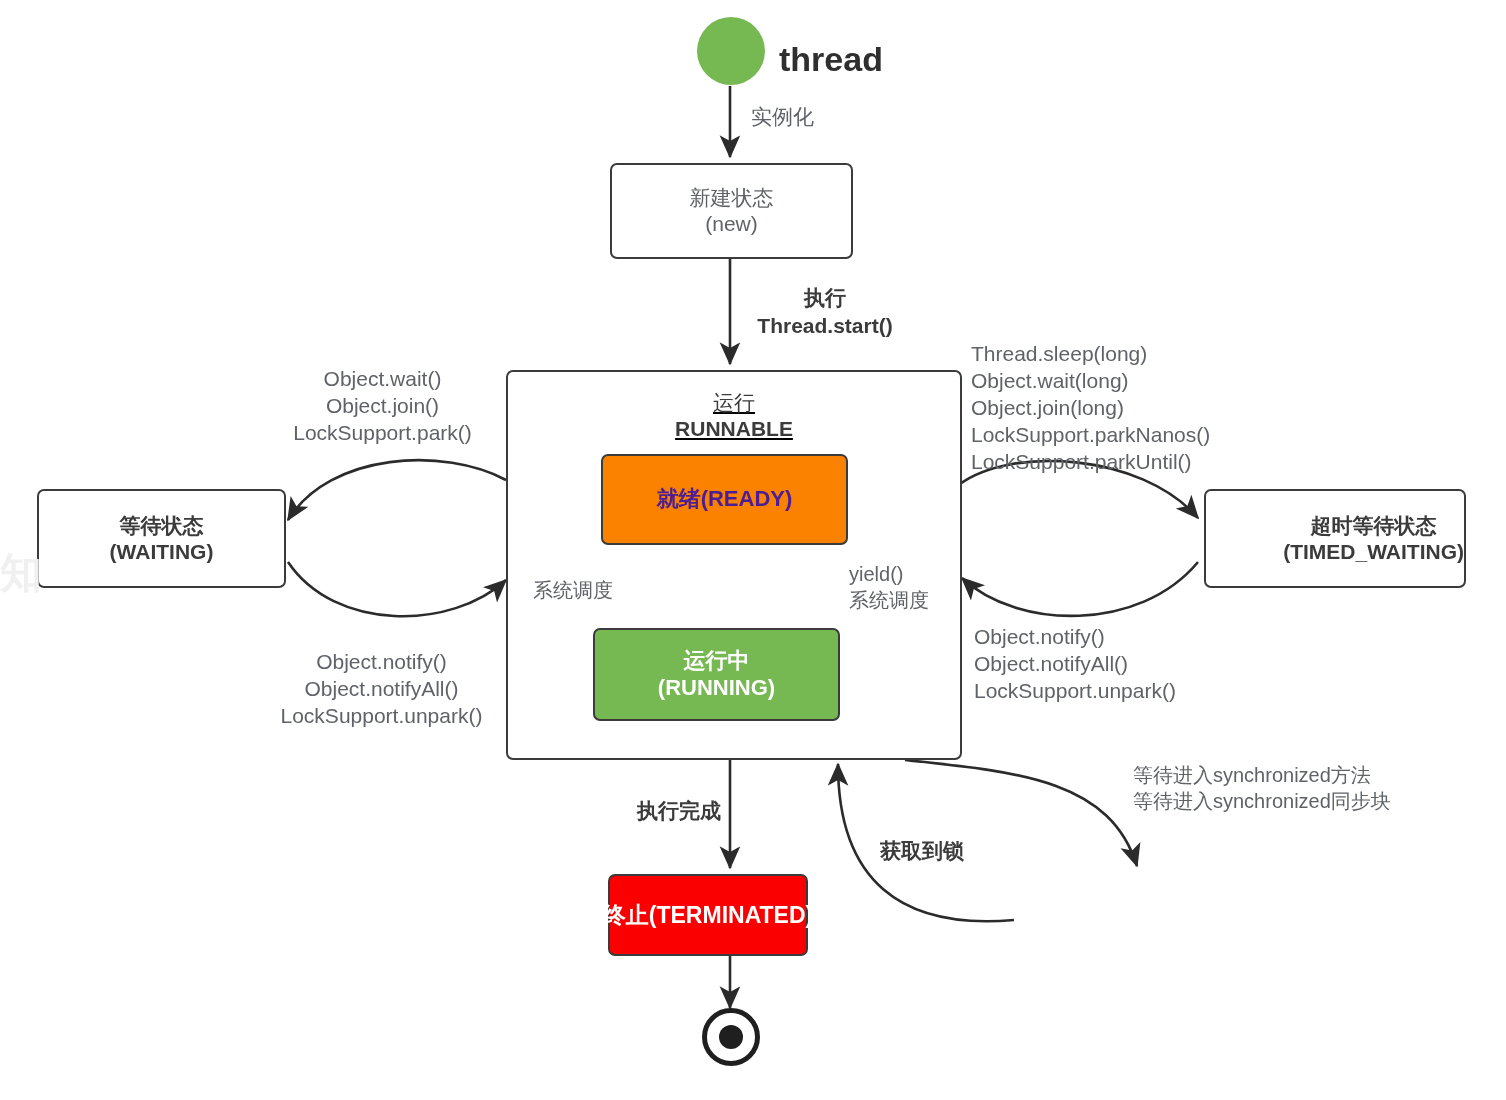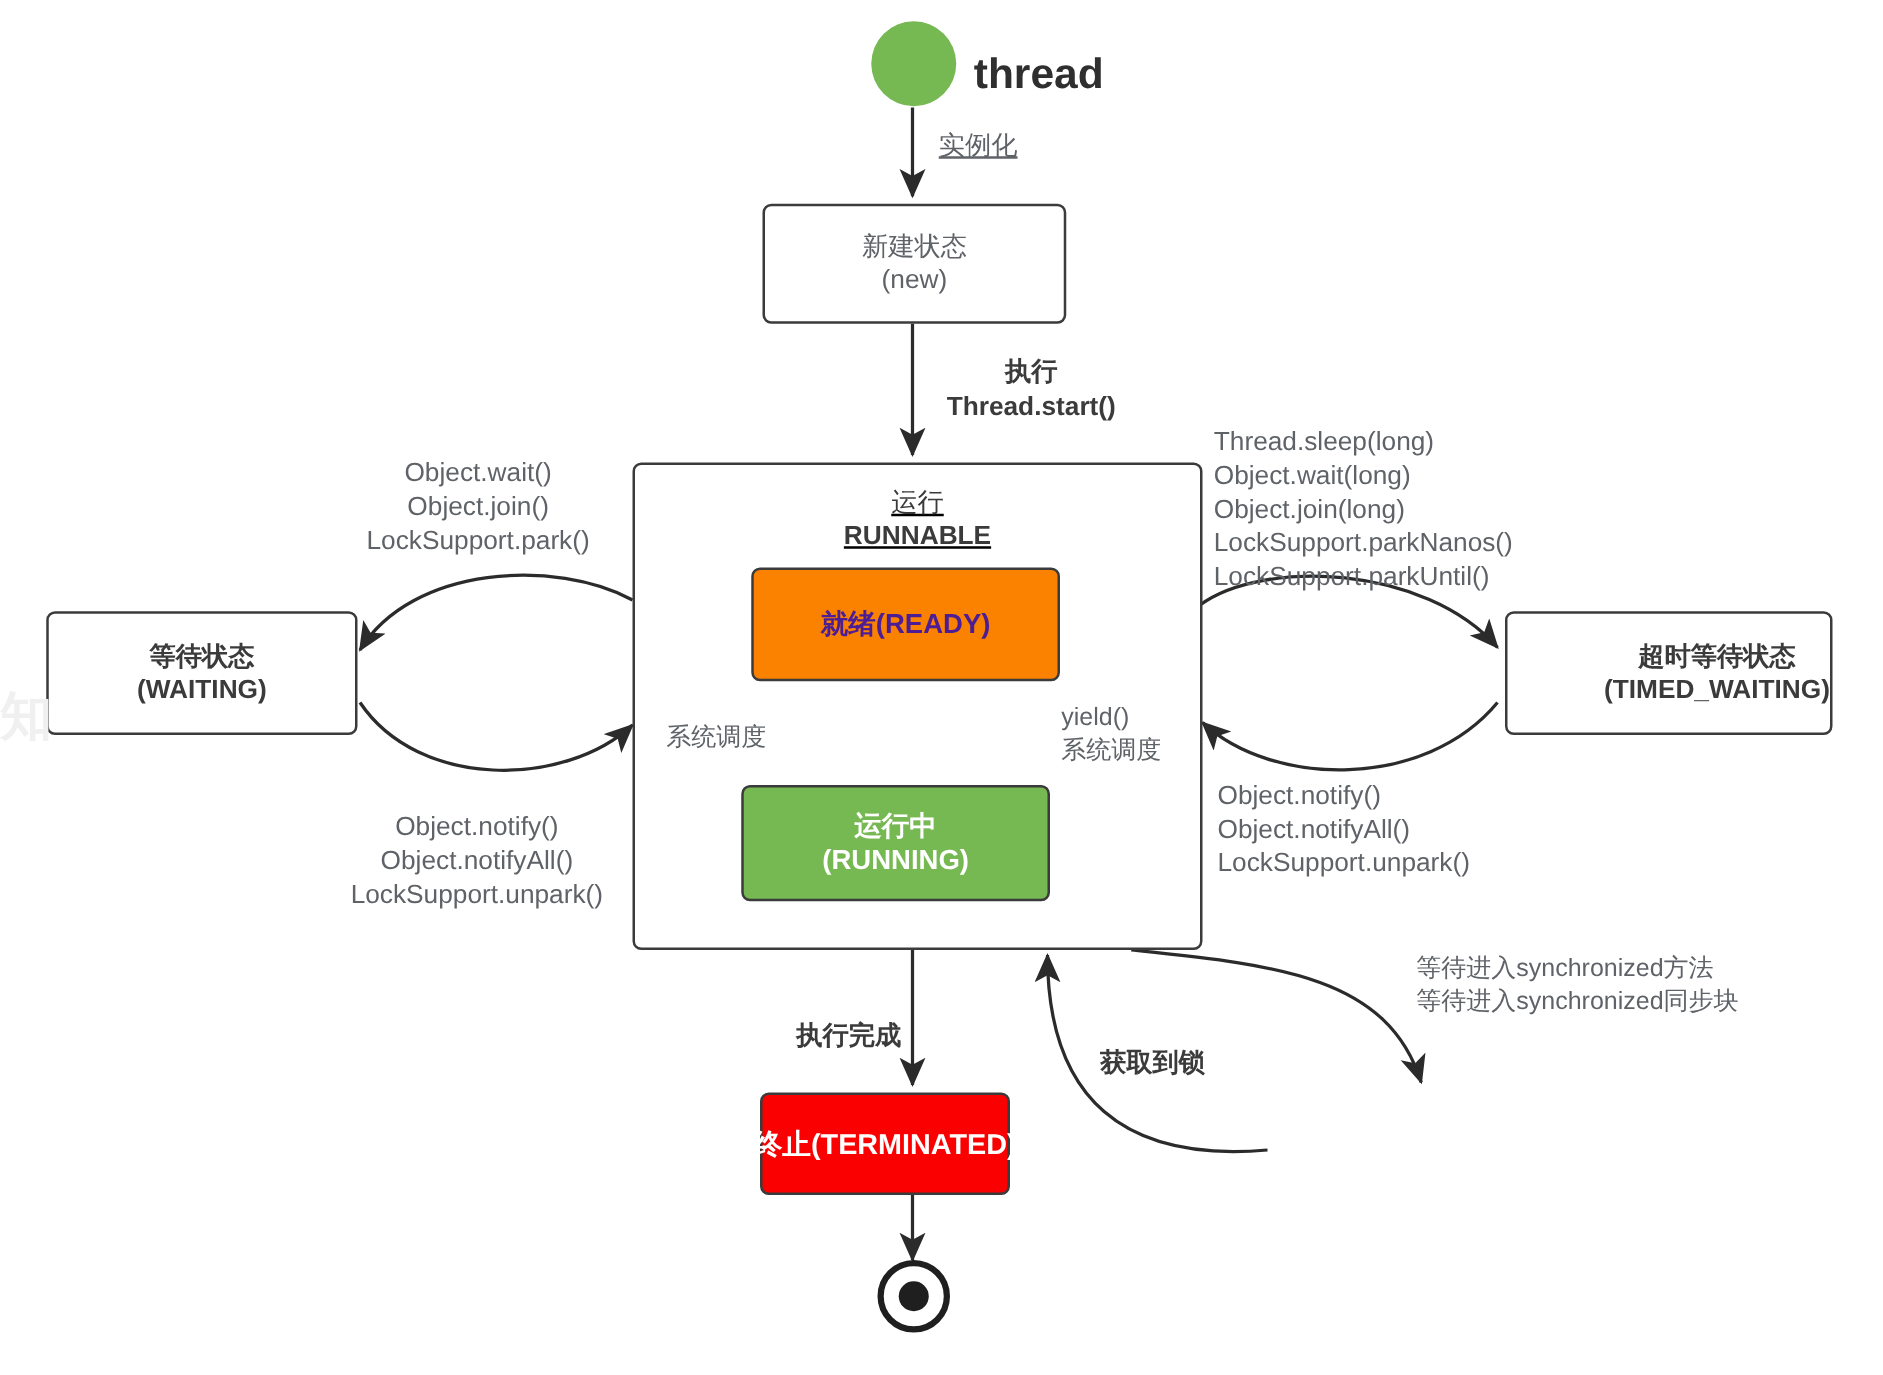--- a/index.html
+++ b/index.html
@@ -110,21 +110,21 @@
 
   <div class="node" style="left:608px;top:874px;width:200px;height:82px;background:#fb0000;">
     <span class="l1 b" style="font-size:23px;color:#ffffff;">终止(TERMINATED)</span>
   </div>
 
 
   <div class="endring" style="left:702px;top:1008px;width:58px;height:58px;">
     <span class="inner"></span>
   </div>
 
-  <div class="lbl left gray" style="left:751px;top:104px;font-size:21px;text-decoration:underline;">实例化</div>
+  <div class="lbl left gray" style="left:751px;top:104px;font-size:21px;">实例化</div>
 
   <div class="lbl center dark b" style="left:752px;top:285px;font-size:21px;width:146px;">执行</div>
   <div class="lbl center dark b" style="left:752px;top:313px;font-size:21px;width:146px;">Thread.start()</div>
 
   <div class="lbl center gray" style="left:280px;top:366px;width:205px;font-size:21px;">Object.wait()
 Object.join()
 LockSupport.park()</div>
 
   <div class="lbl center gray" style="left:264px;top:649px;width:235px;font-size:21px;">Object.notify()
 Object.notifyAll()
@@ -138,21 +138,21 @@
 
   <div class="lbl left gray" style="left:974px;top:624px;width:240px;font-size:21px;">Object.notify()
 Object.notifyAll()
 LockSupport.unpark()</div>
 
   <div class="lbl left gray" style="left:533px;top:578px;font-size:20px;">系统调度</div>
 
   <div class="lbl left gray" style="left:849px;top:562px;font-size:20px;">yield()
 系统调度</div>
 
-  <div class="lbl left dark b" style="left:637px;top:798px;font-size:21px;margin-top:18px;">执行完成</div>
+  <div class="lbl left dark b" style="left:637px;top:798px;font-size:21px;">执行完成</div>
 
   <div class="lbl left gray" style="left:1133px;top:763px;width:290px;font-size:20px;">等待进入synchronized方法
 等待进入synchronized同步块</div>
 
   <div class="lbl left dark b" style="left:880px;top:838px;font-size:21px;">获取到锁</div>
 
   <div class="wm" style="left:0px;top:545px;font-size:42px;">知</div>
 
 </div>
 

